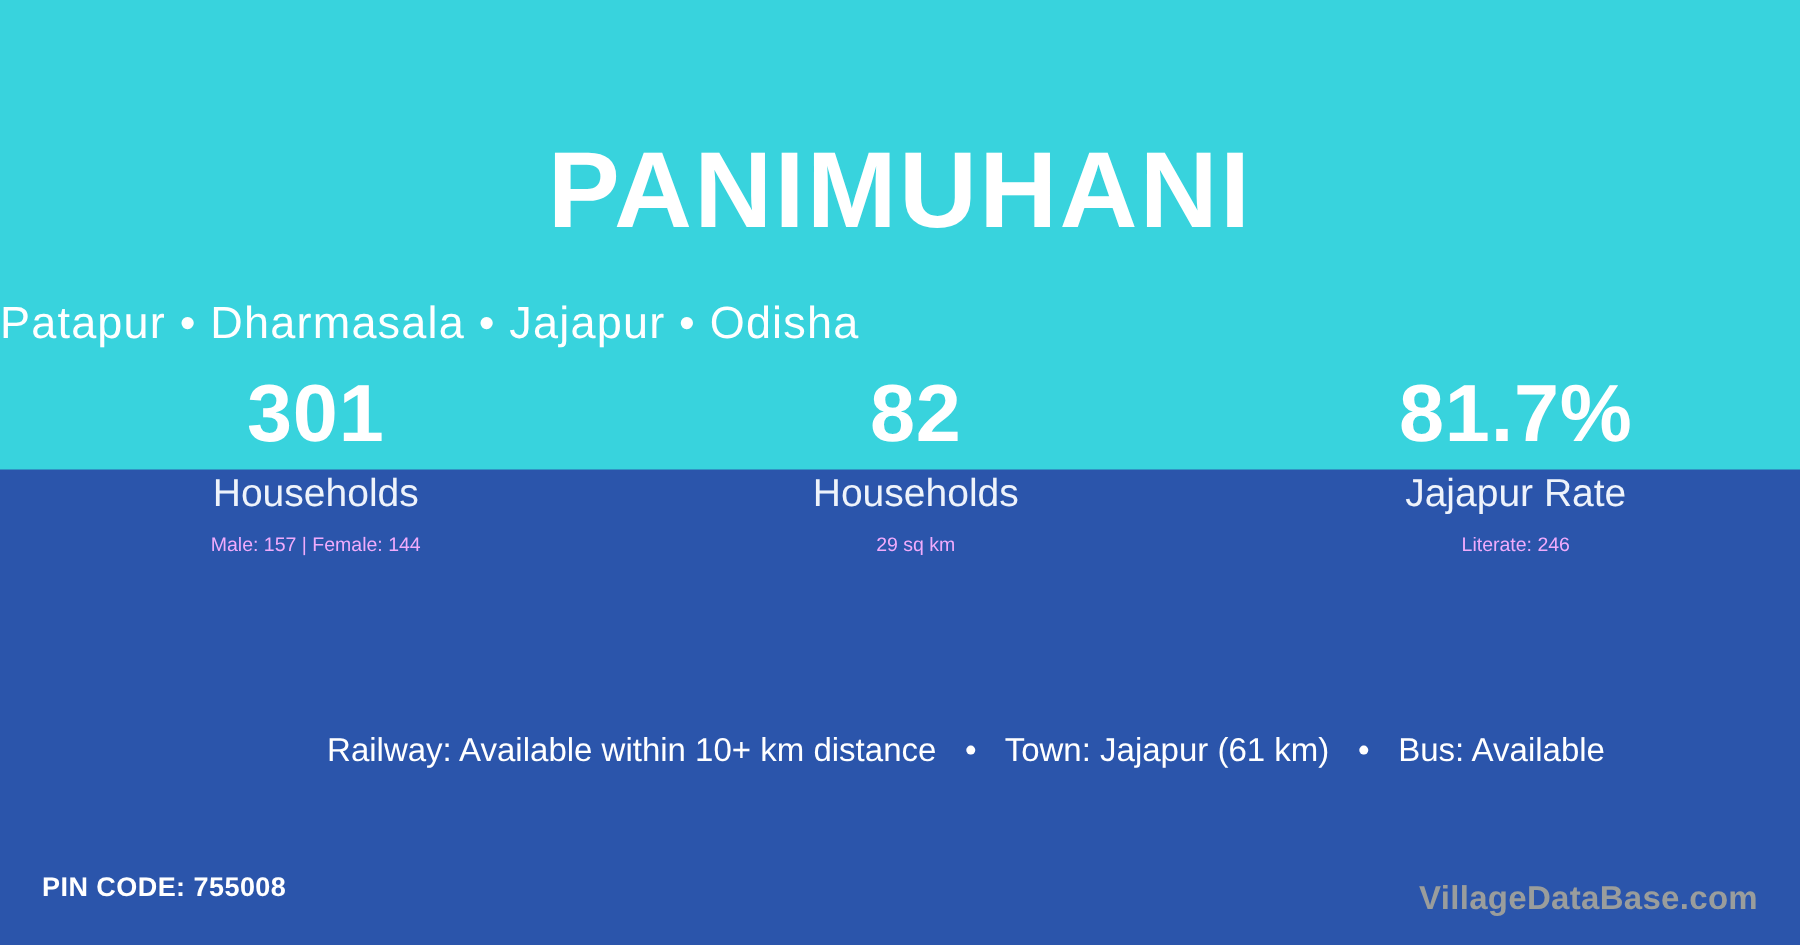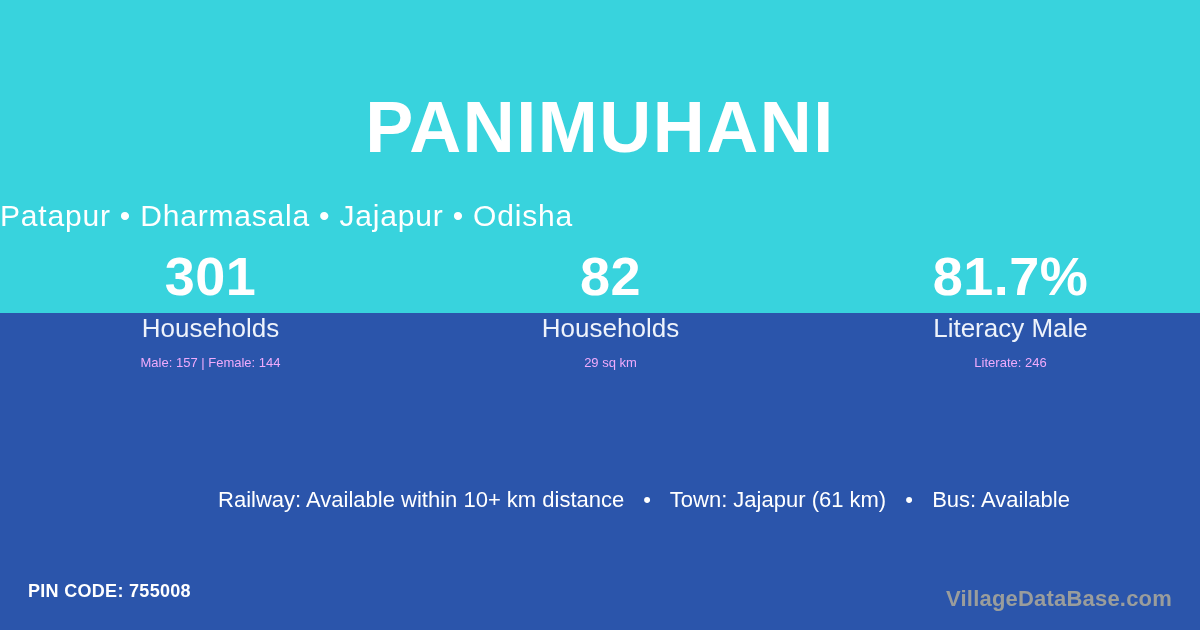--- a/index.html
+++ b/index.html
@@ -161,21 +161,21 @@
     </div>
 
     <div class="stat">
       <div class="stat-value">82</div>
       <div class="stat-label">Households</div>
       <div class="stat-sub">29 sq km</div>
     </div>
 
     <div class="stat">
       <div class="stat-value">81.7%</div>
-      <div class="stat-label">Literacy Male</div>
+      <div class="stat-label">Jajapur Rate</div>
       <div class="stat-sub">Literate: 246</div>
     </div>
 
   </div>
 
   <div class="amenities">
     <span>Railway: Available within 10+ km distance</span>
     <span class="sep">•</span>
     <span>Town: Jajapur (61 km)</span>
     <span class="sep">•</span>

